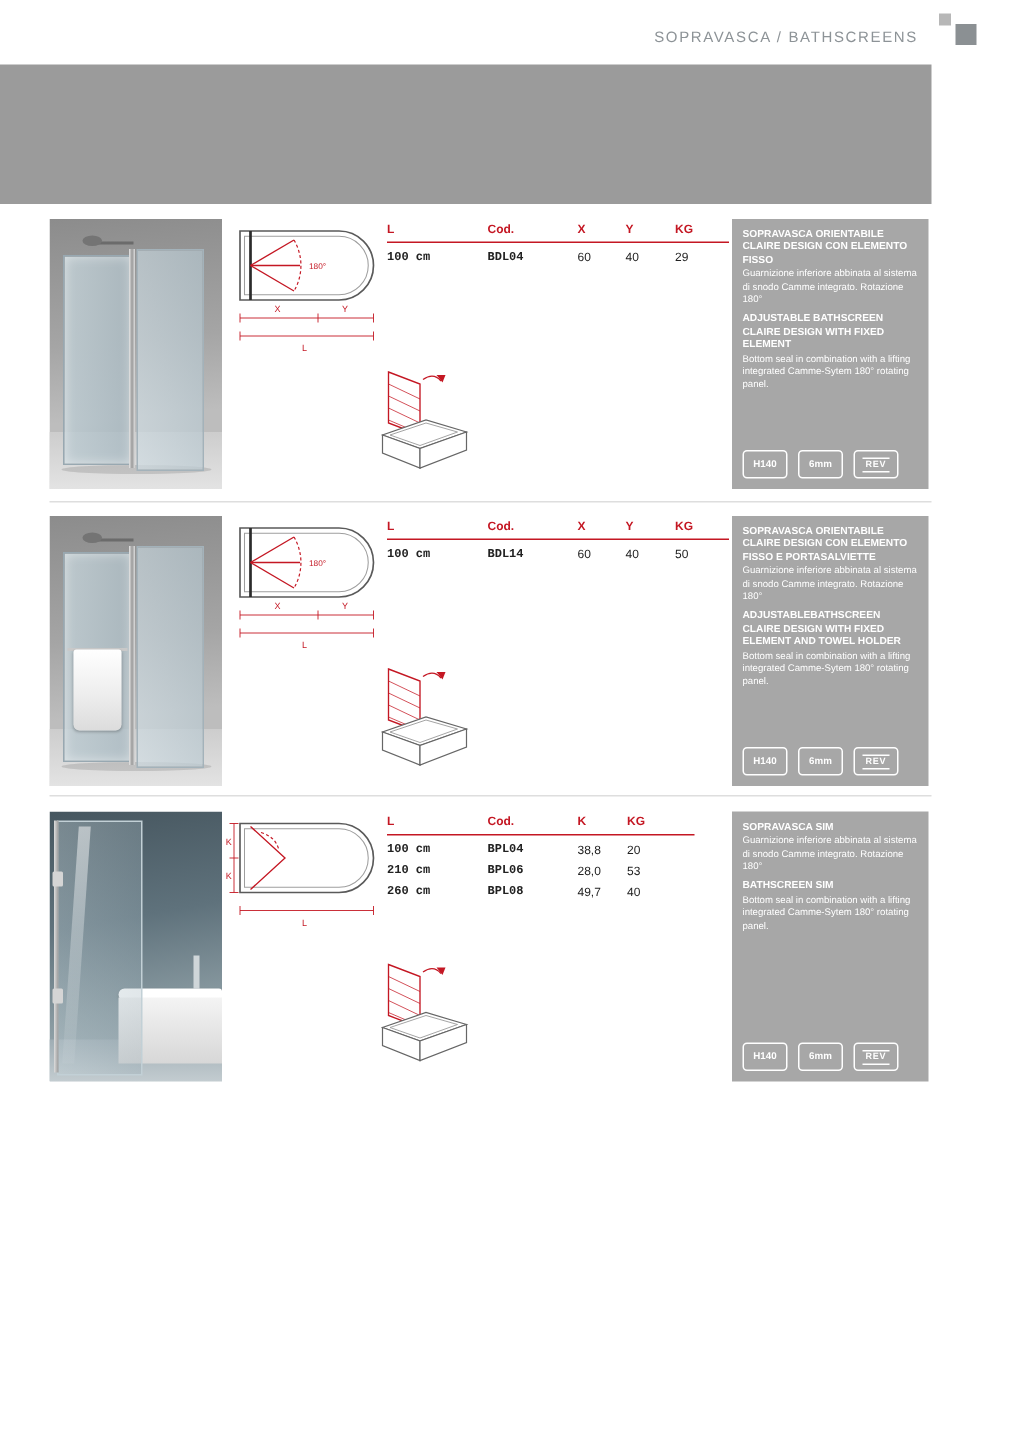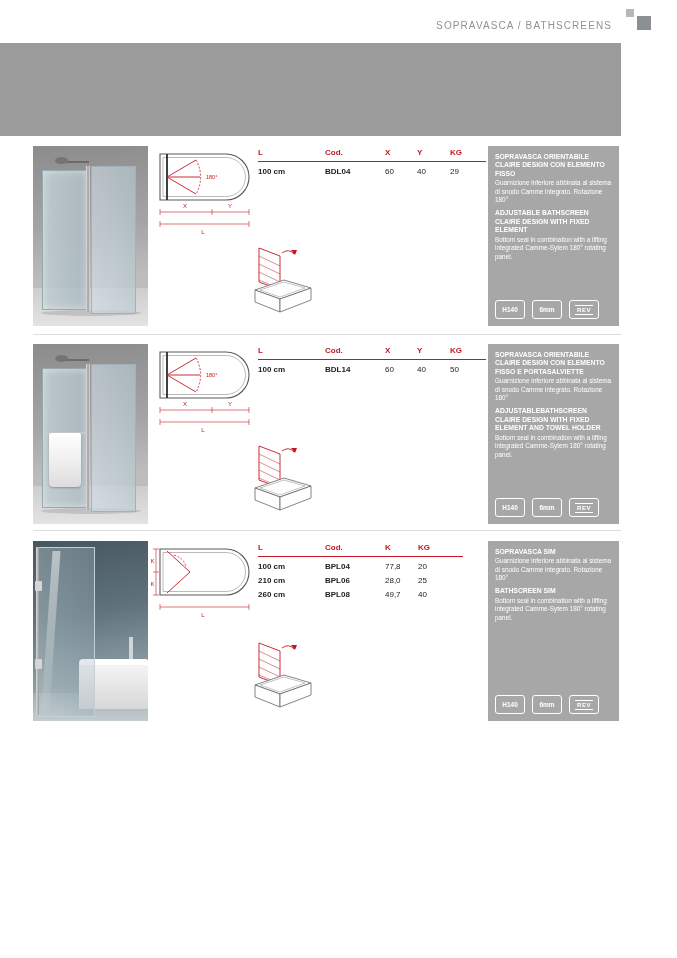--- a/index.html
+++ b/index.html
@@ -65,21 +65,21 @@
   .sketch{stroke:#666;fill:#fff;stroke-width:0.8;}
   .sketch-light{stroke:#9a9a9a;fill:none;stroke-width:0.6;}
 
   
   .spec-table{position:absolute;left:258px;top:2px;}
   .thead,.trow{display:grid;}
   .cols5 .thead,.cols5 .trow{grid-template-columns:67px 60px 32px 33px 36px;width:228px;}
   .cols4 .thead,.cols4 .trow{grid-template-columns:67px 60px 33px 45px;width:205px;}
   .thead{color:var(--accent-red,#c41723);font-weight:bold;font-size:8px;padding-bottom:4px;border-bottom:1px solid var(--accent-red,#c41723);}
   .trow{font-size:8px;color:#222;margin-top:6px;line-height:1;}
-  .trow .b{font-weight:bold;}
+  .trow .b{font-weight:bold;font-family:Liberation Mono, monospace;}
 
   
   .info-box{position:absolute;left:488px;top:0;width:131px;height:180px;background:var(--info-box-gray,#a7a7a7);color:#fff;box-sizing:border-box;padding:7px 7px;}
   .ib-title{margin:0 0 1px 0;font-size:6.8px;font-weight:bold;line-height:1.25;text-transform:uppercase;}
   .ib-body{margin:0 0 5px 0;font-size:6.4px;line-height:1.3;}
   .badges{position:absolute;bottom:7px;left:7px;display:flex;gap:7px;}
   .badge{width:30px;height:19px;border:1px solid #fff;border-radius:3px;display:flex;align-items:center;justify-content:center;font-size:6.5px;font-weight:bold;box-sizing:border-box;}
   .rev-inner{border-top:1.5px solid #fff;border-bottom:1.5px solid #fff;padding:1px 2px;font-size:6px;letter-spacing:0.5px;}
 
   
@@ -320,28 +320,28 @@
     <div class="spec-table cols4">
       <div class="thead">
         <span>L</span>
         <span>Cod.</span>
         <span>K</span>
         <span>KG</span>
       </div>
       <div class="trow">
         <span class="b">100 cm</span>
         <span class="b">BPL04</span>
-        <span>77,8</span>
+        <span>38,8</span>
         <span>20</span>
       </div>
       <div class="trow">
         <span class="b">210 cm</span>
         <span class="b">BPL06</span>
         <span>28,0</span>
-        <span>25</span>
+        <span>53</span>
       </div>
       <div class="trow">
         <span class="b">260 cm</span>
         <span class="b">BPL08</span>
         <span>49,7</span>
         <span>40</span>
       </div>
     </div>
 
     <aside class="info-box">

